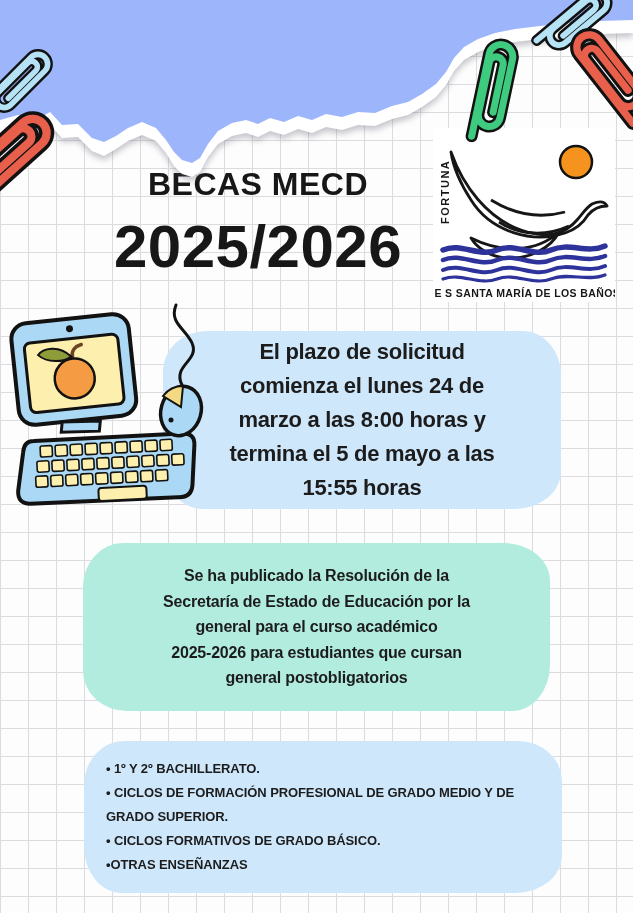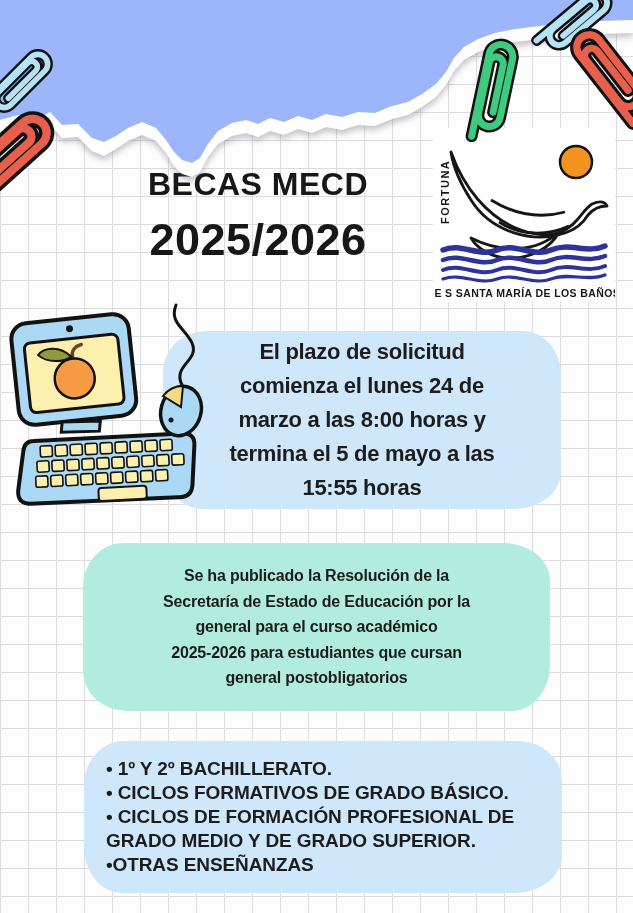--- a/index.html
+++ b/index.html
@@ -14,21 +14,21 @@
   }
   .torn-header{position:absolute;left:0;top:0;z-index:4;
     filter:drop-shadow(0 4px 3px rgba(90,90,110,.35));}
   .clip{position:absolute;z-index:6;}
   .title{
     position:absolute;left:58px;top:168px;width:400px;z-index:2;
     text-align:center;color:#171717;font-weight:800;
     letter-spacing:.5px;line-height:1.0;
   }
   .title .l1{font-size:32px;display:block;}
-  .title .l2{font-size:45px;display:block;margin-top:17px;}
+  .title .l2{font-size:60px;display:block;margin-top:17px;}
   .logo{position:absolute;left:433px;top:128px;width:182px;height:174px;
     background:#ffffff;z-index:2;}
   .laptop{position:absolute;left:0;top:298px;z-index:5;}
   .bubble{
     position:absolute;z-index:3;color:#1c1c1c;font-weight:bold;
     display:flex;flex-direction:column;justify-content:center;
   }
   .bubble .ln{display:block;text-align:center;white-space:nowrap;}
   .box-deadline{
     left:163px;top:331px;width:398px;height:178px;
@@ -36,21 +36,21 @@
     font-size:22px;line-height:34px;letter-spacing:-.3px;
   }
   .box-resolution{
     left:83px;top:543px;width:467px;height:168px;
     background:#b2ecdf;border-radius:40px 46px 38px 44px/44px 38px 46px 40px;
     font-size:16px;line-height:25.5px;letter-spacing:-.2px;
   }
   .box-studies{
     left:84px;top:741px;width:478px;height:152px;
     background:#cfe7fb;border-radius:40px 44px 46px 38px/44px 40px 38px 46px;
-    font-size:19px;line-height:24px;letter-spacing:-.1px;
+    font-size:13px;line-height:24px;letter-spacing:-.1px;
     justify-content:center;padding-left:0;
   }
   .box-studies .item{display:block;text-align:left;margin:0 18px 0 22px;}
 </style>
 </head>
 <body>
 
 <div class="page">
 
   <svg class="torn-header" width="633" height="185" viewBox="0 0 633 185">
@@ -115,22 +115,22 @@
   <div class="bubble box-resolution">
     <span class="ln">Se ha publicado la Resolución  de la</span>
     <span class="ln">Secretaría de Estado de Educación por la</span>
     <span class="ln">general para el curso académico</span>
     <span class="ln">2025-2026 para estudiantes que cursan</span>
     <span class="ln">general postobligatorios</span>
   </div>
 
   <div class="bubble box-studies">
     <span class="item">• 1º Y 2º BACHILLERATO.</span>
+    <span class="item">• CICLOS DE FORMACIÓN PROFESIONAL DE GRADO MEDIO Y DE GRADO SUPERIOR.</span>
     <span class="item">• CICLOS FORMATIVOS DE GRADO BÁSICO.</span>
-    <span class="item">• CICLOS DE FORMACIÓN PROFESIONAL DE GRADO MEDIO Y DE GRADO SUPERIOR.</span>
     <span class="item">•OTRAS ENSEÑANZAS</span>
   </div>
 
   <svg class="laptop" width="230" height="228" viewBox="0 0 230 228">
     <g transform="rotate(-6 100 120)">
       <rect x="20" y="18" width="118" height="102" rx="16" fill="#abd9f5" stroke="#121212" stroke-width="4"></rect>
       <circle cx="79" cy="28" r="3.5" fill="#121212"></circle>
       <rect x="32" y="38" width="94" height="70" rx="6" fill="#fdefad" stroke="#121212" stroke-width="3"></rect>
       <g>
         <path d="M79,57 C78,50 83,46 89,45" fill="none" stroke="#6b4423" stroke-width="3.5" stroke-linecap="round"></path>

